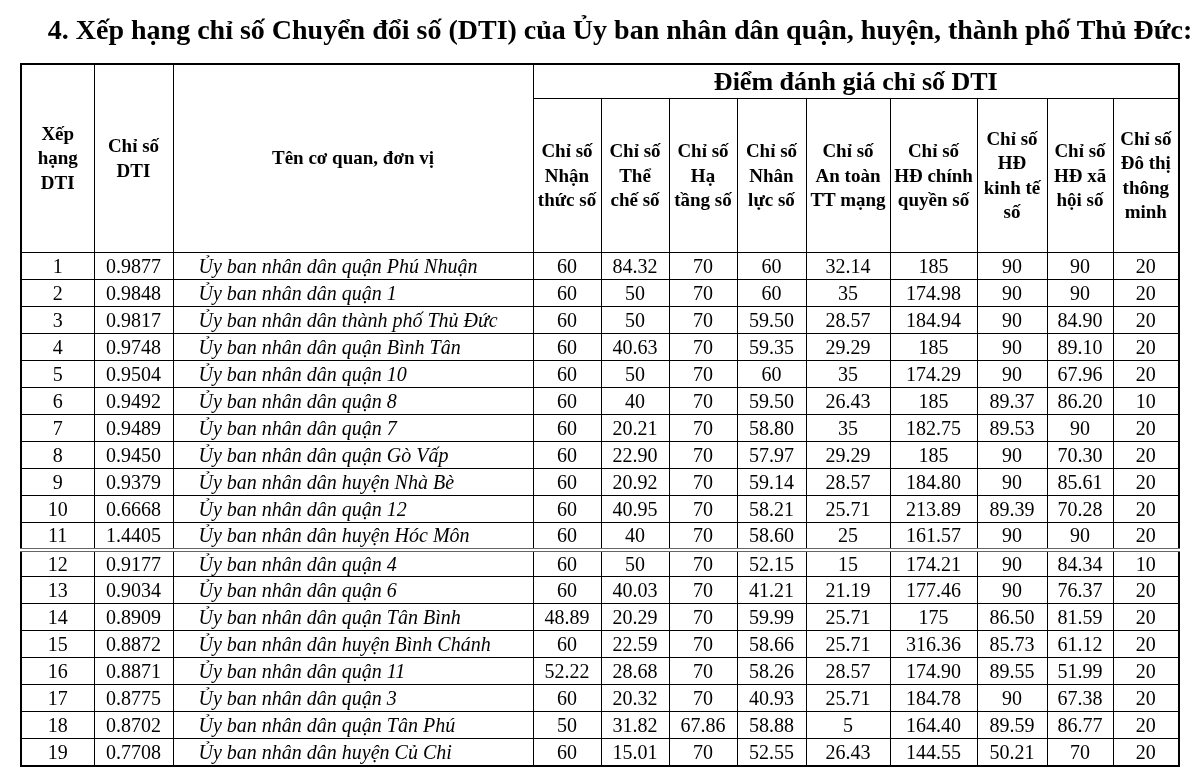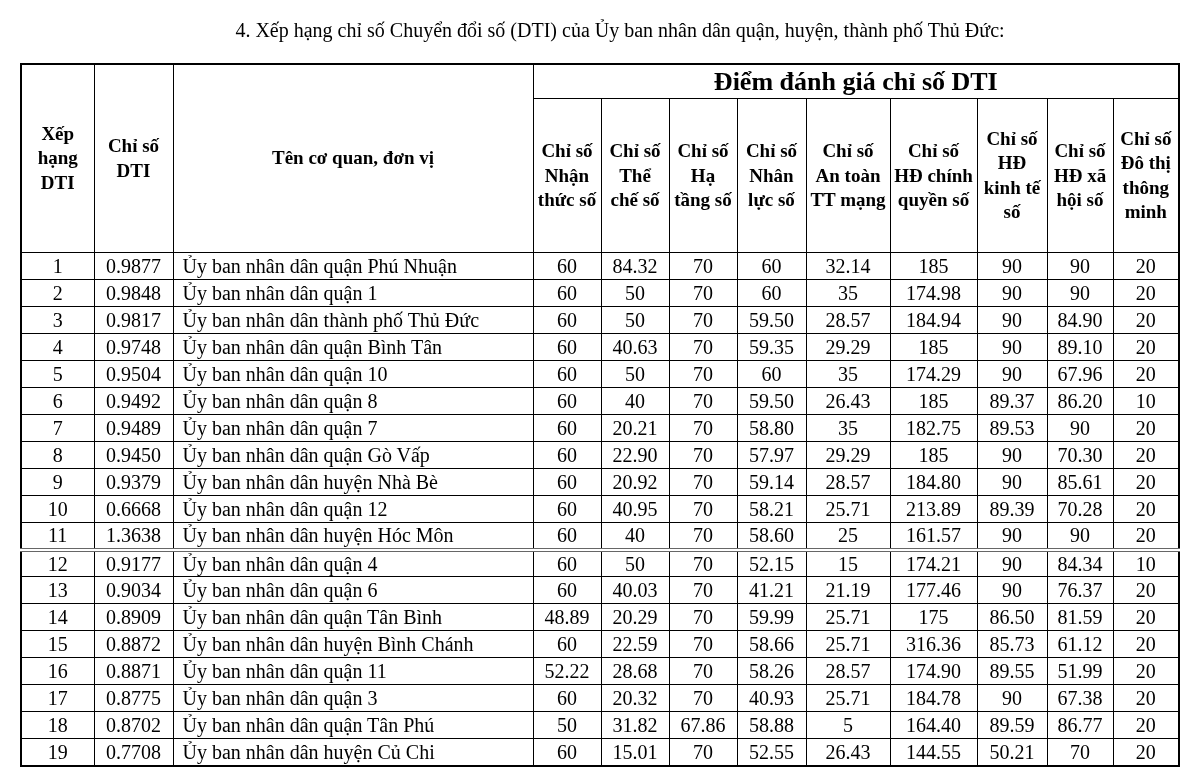--- a/index.html
+++ b/index.html
@@ -12,22 +12,22 @@
   }
   .page {
     width: 1200px; height: 784px;
     box-sizing: border-box;
     padding-top: 15px;
   }
   .doc-title {
     width: 1160px;
     margin: 0 0 0 40px;
     text-align: center;
-    font-weight: normal;
-    font-size: 20px;
+    font-weight: bold;
+    font-size: 28px;
     line-height: 30px;
     white-space: nowrap;
   }
   table.dti {
     border-collapse: collapse;
     table-layout: fixed;
     margin: 18px 0 0 20px;
     width: 1158px;
     border: 2px solid #000;
   }
@@ -49,21 +49,22 @@
   th.group-h   { font-size: 26px; }
   
   tbody tr { height: 27px; }
   tbody td {
     font-size: 20px;
     line-height: 1.05;
     white-space: nowrap;
   }
   tbody td.org {
     text-align: left;
-    padding-left: 9px;
+    padding-left: 25px;
+    font-style: italic;
   }
   
   tbody tr.page-break td {
     border-top: 4px double #666;
   }
 </style>
 </head>
 <body>
 
 <div class="page">
@@ -240,21 +241,21 @@
           <td>70</td>
           <td>58.21</td>
           <td>25.71</td>
           <td>213.89</td>
           <td>89.39</td>
           <td>70.28</td>
           <td>20</td>
         </tr>
         <tr>
           <td>11</td>
-          <td>1.3638</td>
+          <td>1.4405</td>
           <td class="org">Ủy ban nhân dân huyện Hóc Môn</td>
           <td>60</td>
           <td>40</td>
           <td>70</td>
           <td>58.60</td>
           <td>25</td>
           <td>161.57</td>
           <td>90</td>
           <td>90</td>
           <td>20</td>

